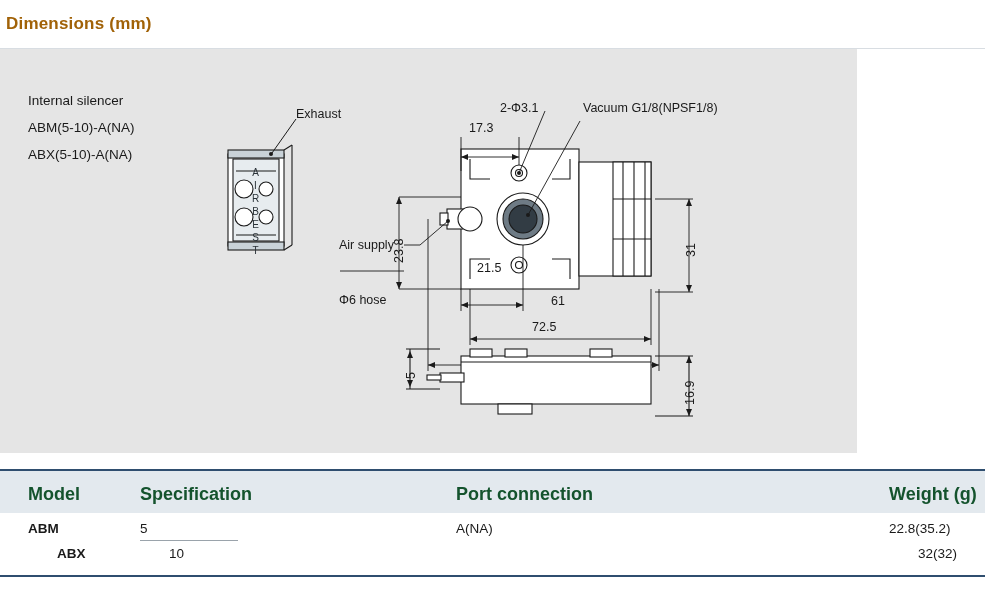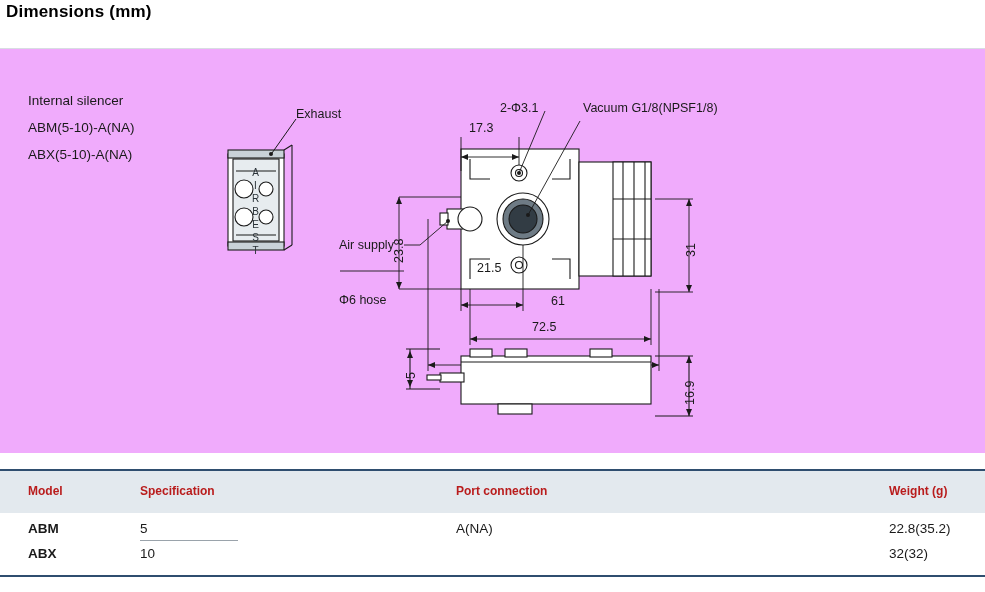--- a/index.html
+++ b/index.html
@@ -17,42 +17,43 @@
   }
   .page {
     position: relative;
     width: 985px;
     height: 592px;
   }
   
   .title {
     position: absolute;
     left: 6px;
-    top: 2px;
+    top: 14px;
     font-size: 17px;
     font-weight: bold;
-    color: #000000;
+    color: #a16207;
     letter-spacing: 0.2px;
   }
   .title-rule {
     position: absolute;
     left: 0px;
     top: 48px;
     width: 985px;
     height: 1px;
     background: #d8dde2;
   }
   
   .panel {
     position: absolute;
     left: 0px;
     top: 49px;
-    width: 985px;
+    width: 849px;
     height: 404px;
-    background: #f0abfc;
+    background: #e5e5e5;
+    padding-left: 8px;
   }
   .labels-left {
     position: absolute;
     left: 28px;
     top: 38px;
     font-size: 13.5px;
     line-height: 27px;
     color: #1a1a1a;
   }
   .labels-left div { white-space: nowrap; }
@@ -89,43 +90,43 @@
   }
   .thead {
     position: relative;
     height: 42px;
     background: #e3e9ee;
     border-top: 2px solid #2f4e6f;
   }
   .thead .th {
     position: absolute;
     top: 13px;
-    font-size: 12px;
+    font-size: 18px;
     font-weight: bold;
-    color: #b91c1c;
+    color: #14532d;
     white-space: nowrap;
   }
   .tbody {
     position: relative;
     height: 62px;
     border-bottom: 2px solid #2f4e6f;
     background: #ffffff;
     padding-left: 41px;
   }
   .tbody .cell {
     position: absolute;
     font-size: 13.5px;
     color: #1a1a1a;
     white-space: nowrap;
   }
   .tbody .cell.model {
     font-weight: bold;
   }
   .row1 { top: 8px; }
-  .row2 { top: 33px; }
+  .row2 { top: 33px; margin-left: 29px; }
   .spec-underline {
     position: absolute;
     left: 140px;
     top: 27px;
     width: 98px;
     height: 1px;
     background: #9aa3ab;
   }
   .col-model  { left: 28px; }
   .col-spec   { left: 140px; }

